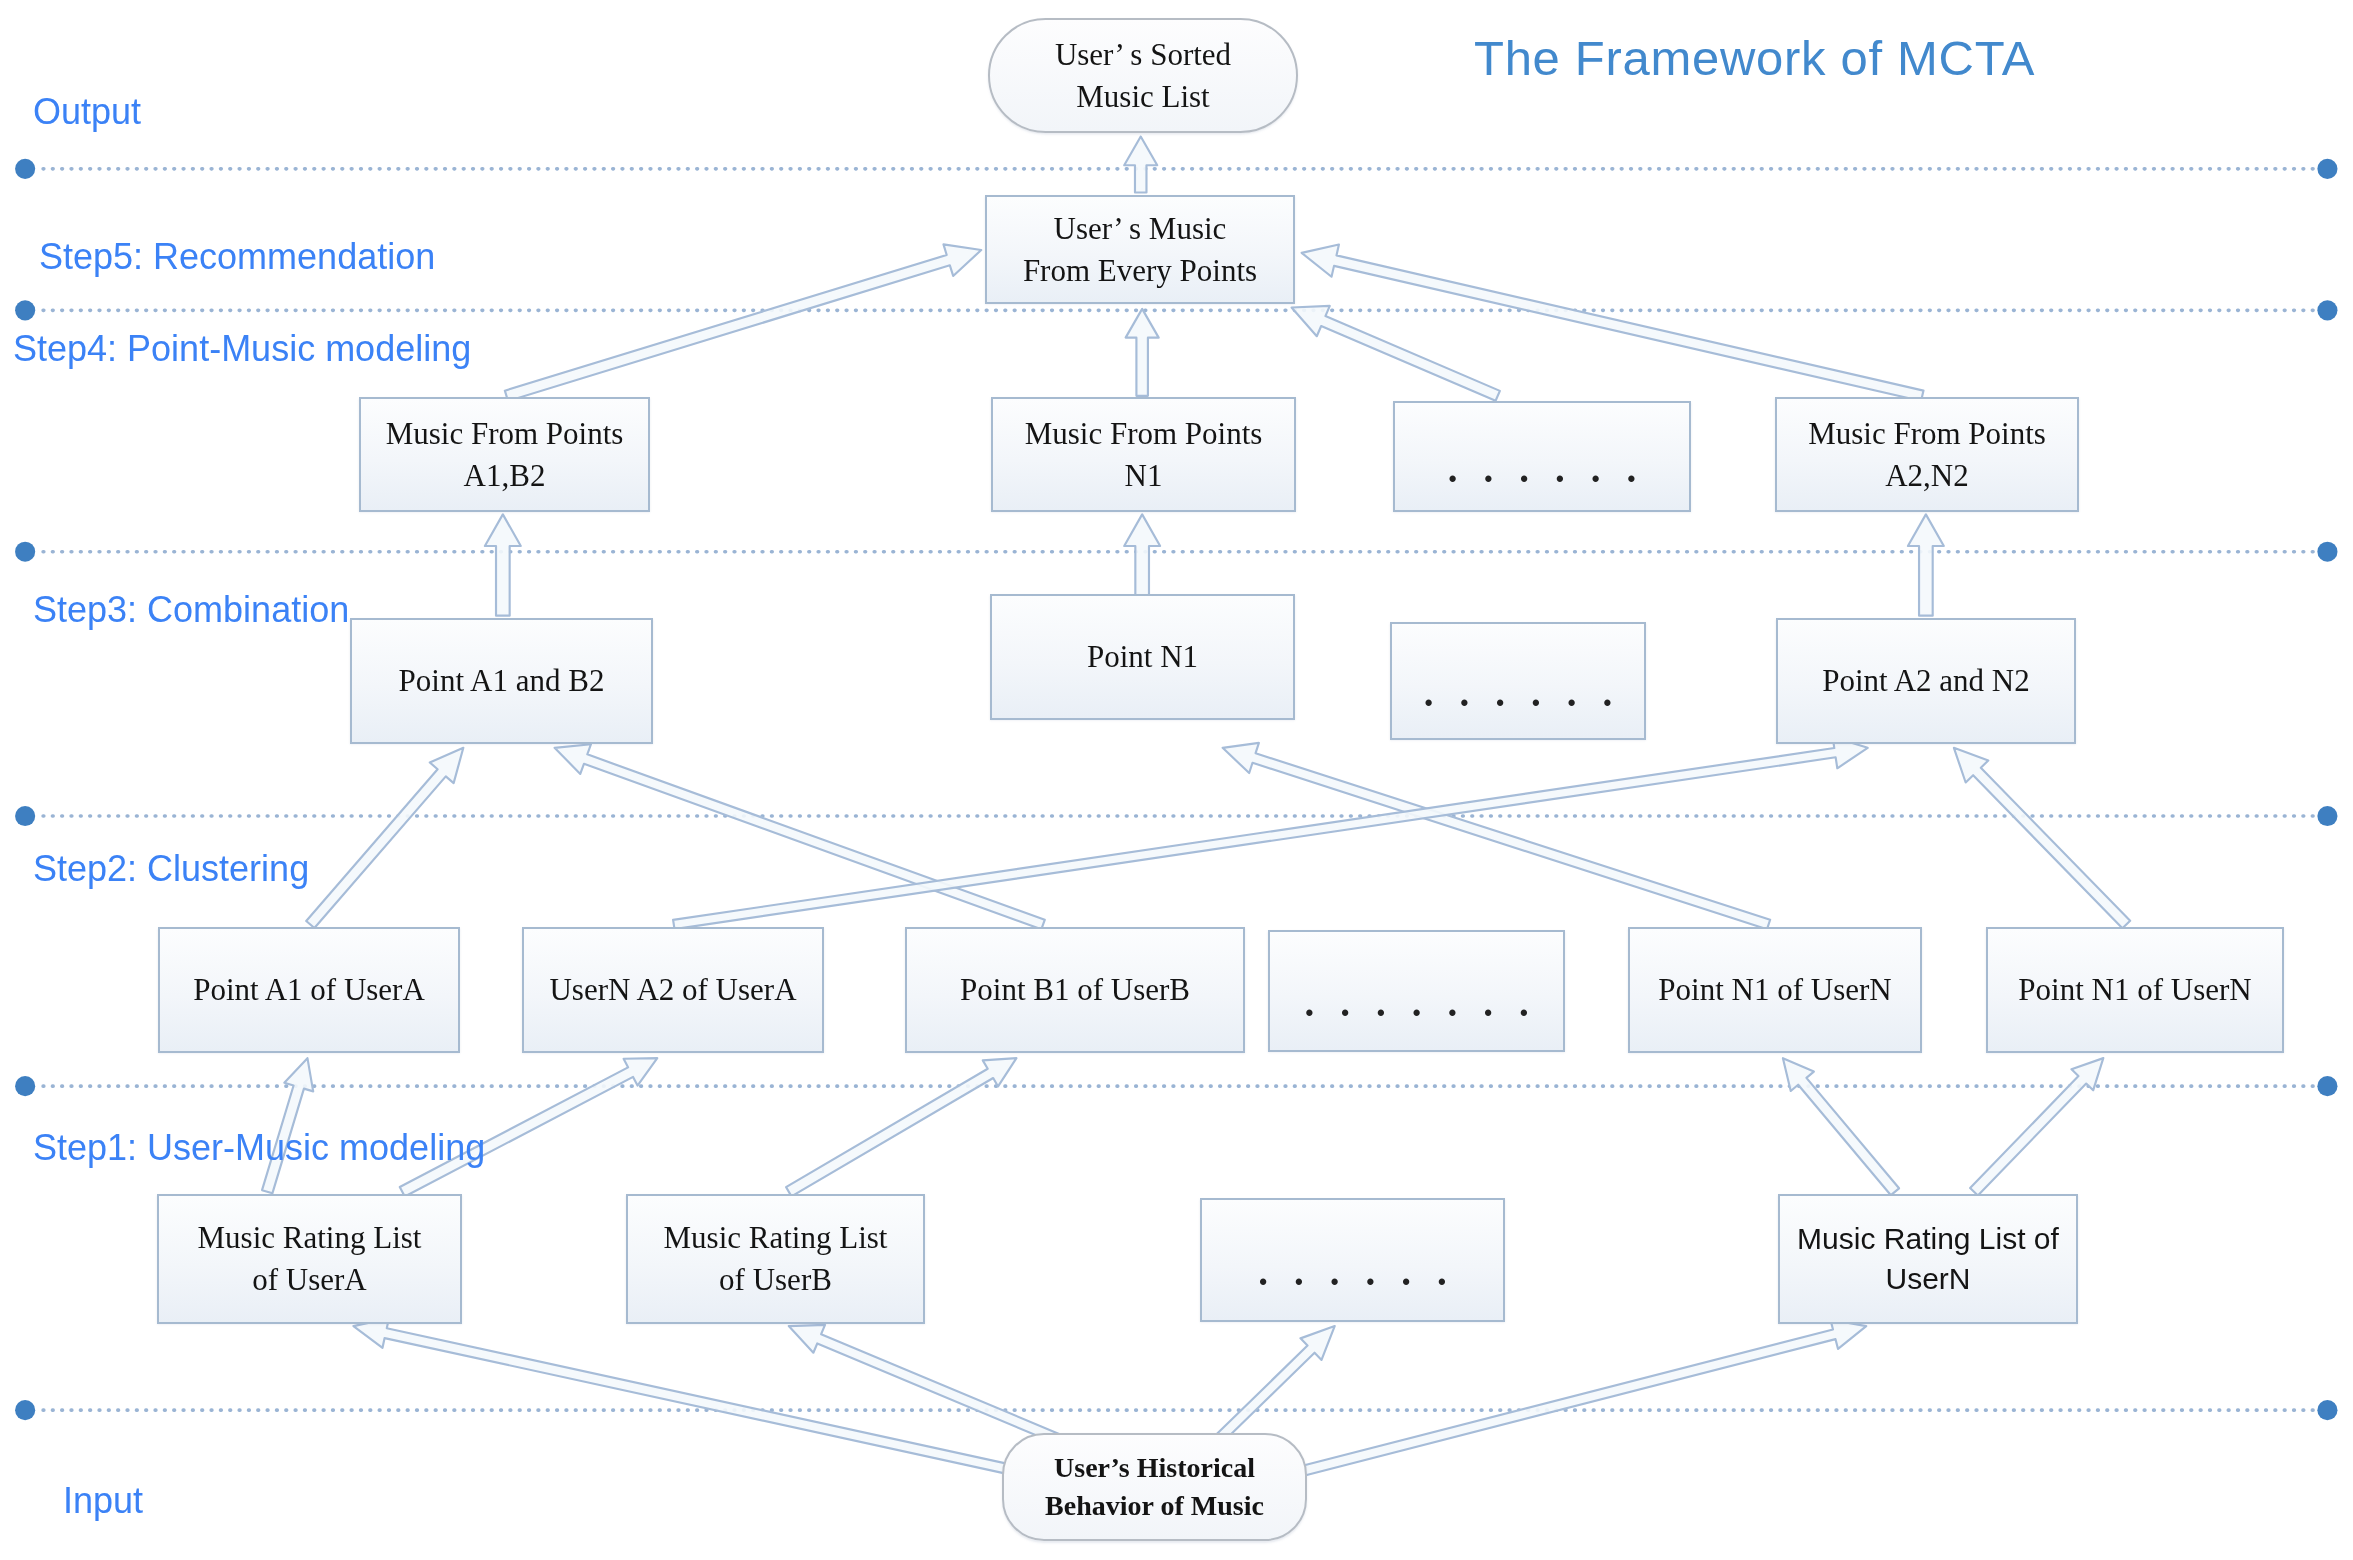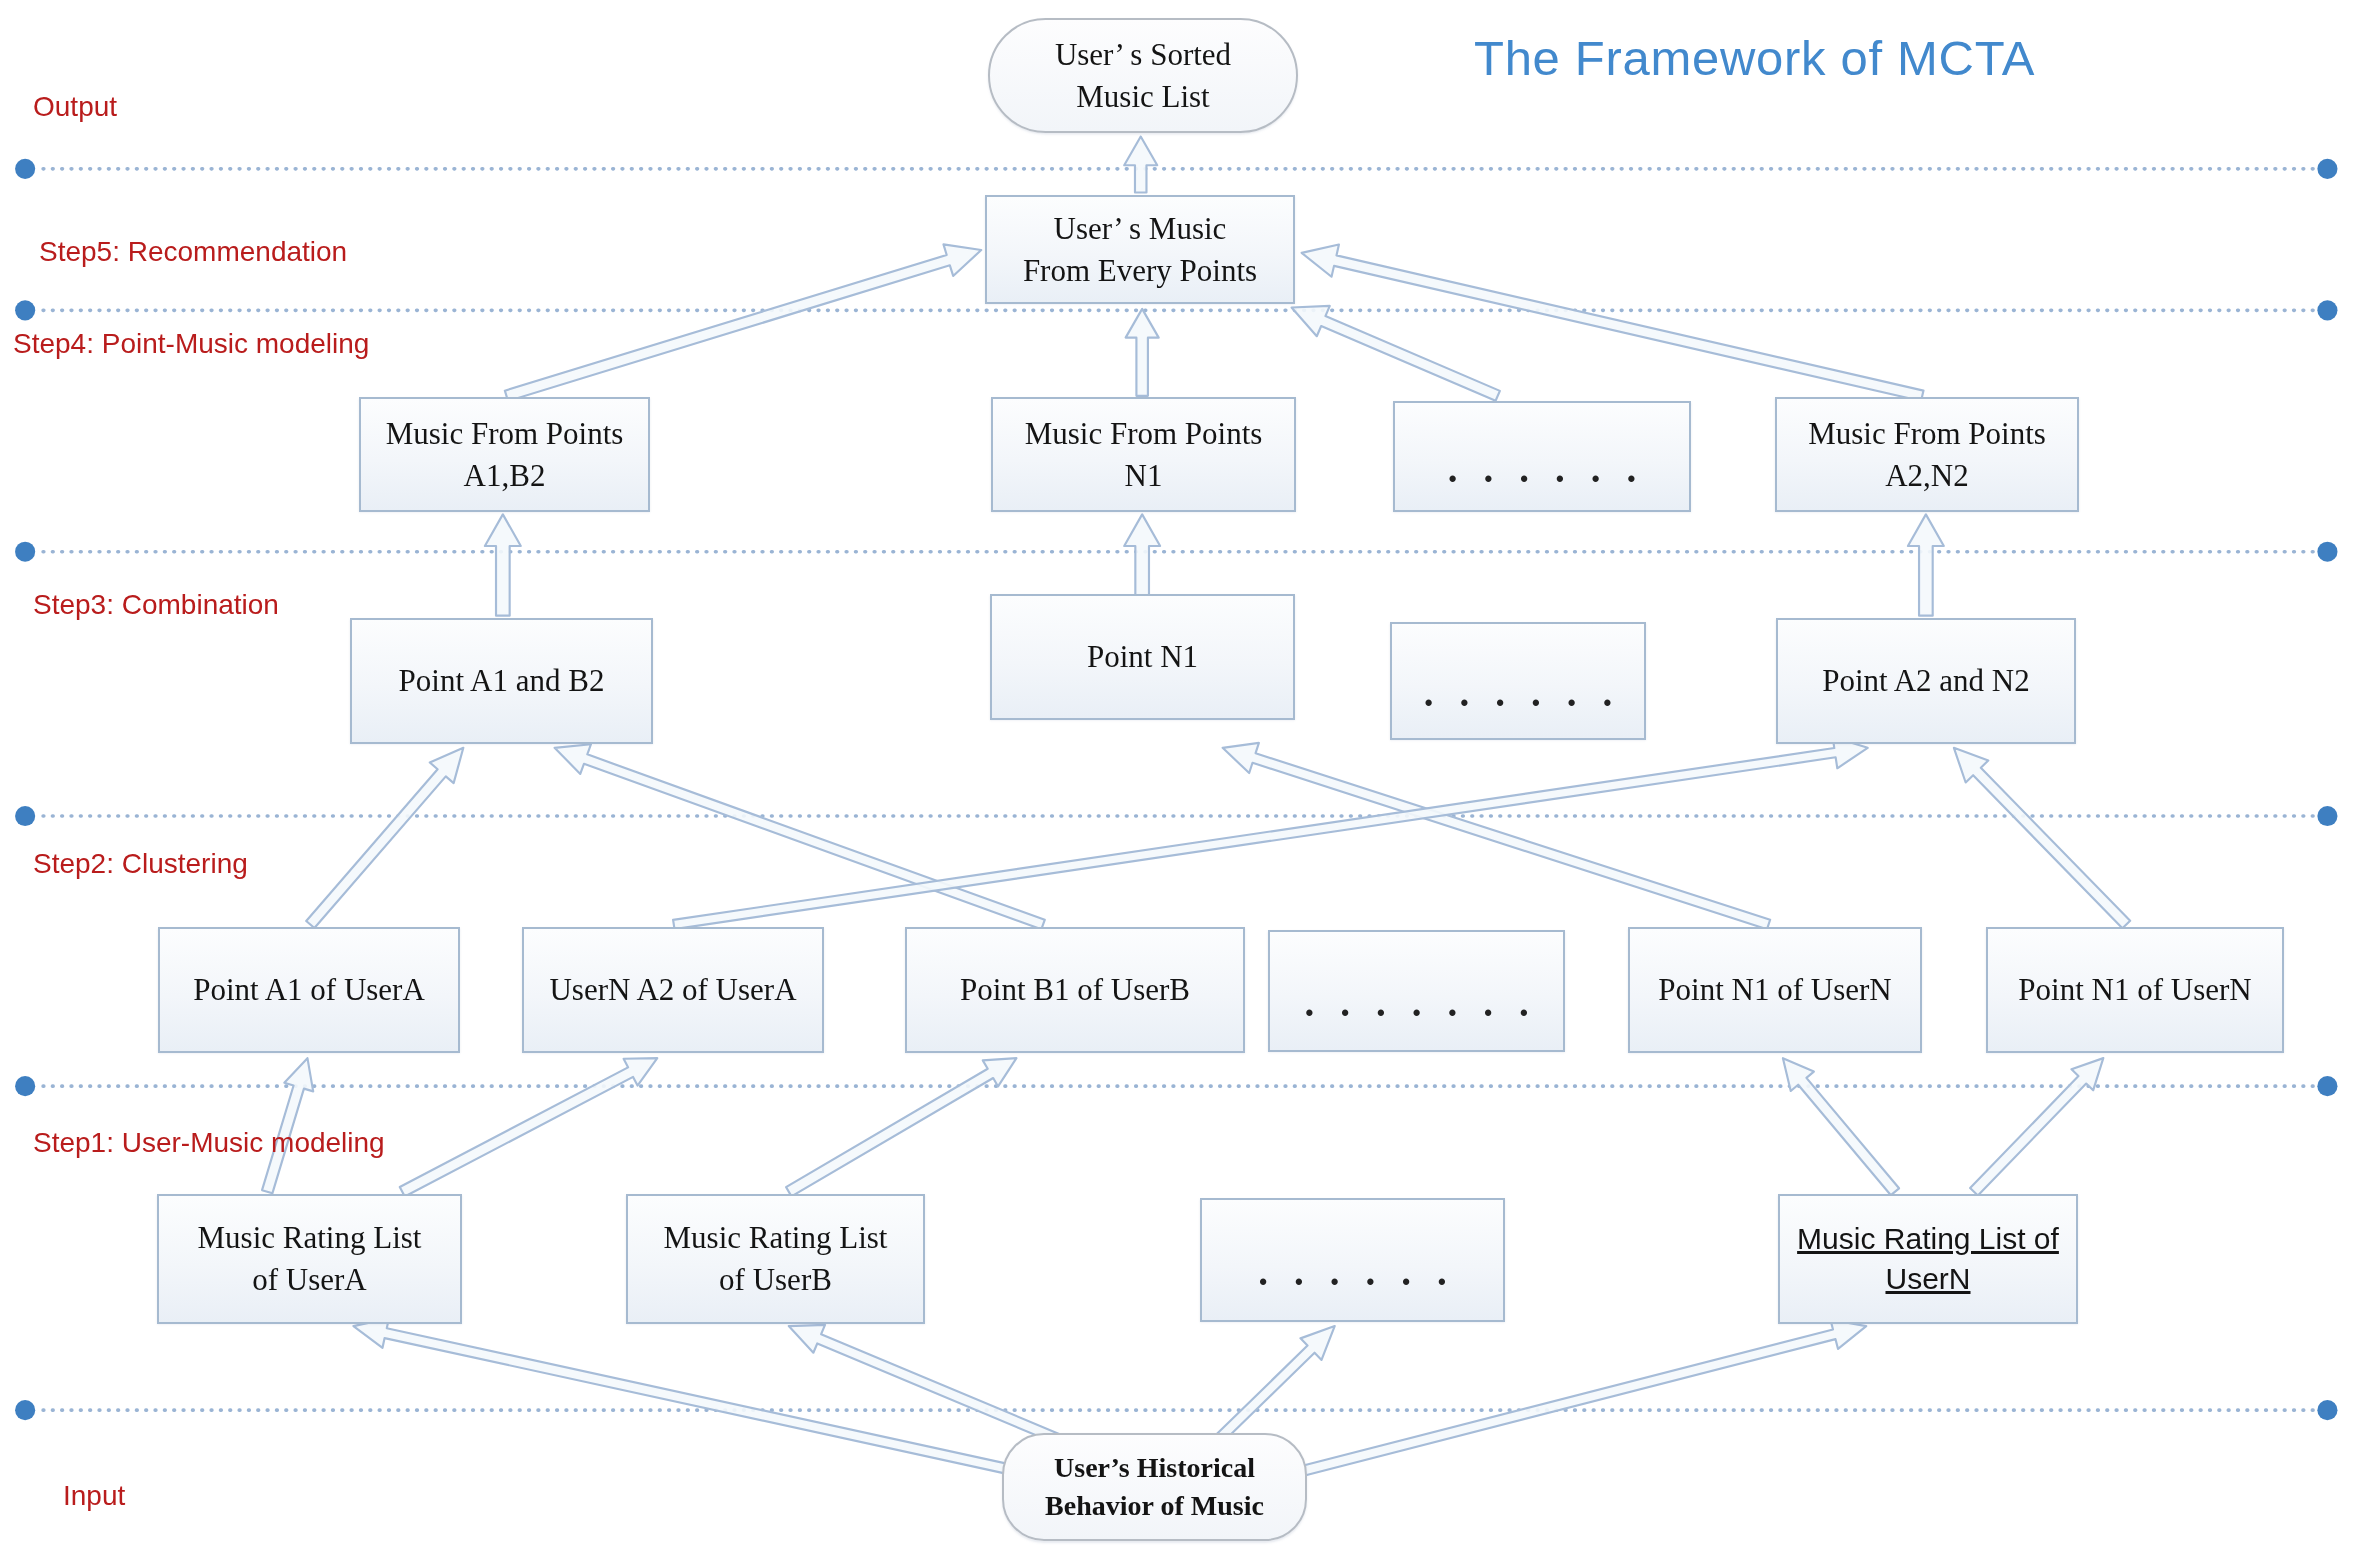--- a/index.html
+++ b/index.html
@@ -19,24 +19,24 @@
   }
   .pill{
     border-radius:61px;border:2.2px solid #b6bcc4;
     background:linear-gradient(180deg,#fdfdfe 0%,#f2f5f9 100%);
   }
   .pill.small{border-radius:42px;font-size:28px;font-weight:bold;}
   .dots{
     font-weight:bold;font-size:39px;letter-spacing:26px;
     padding-top:24.4px;text-indent:26px;color:#222;
   }
-  .sans-node{font-family:"Liberation Sans",sans-serif;font-size:30px;text-decoration:underline;}
+  .sans-node{font-family:"Liberation Sans",sans-serif;font-size:30px;}
   .stage-label{
-    position:absolute;color:#b91c1c;
-    font-family:"Liberation Sans",sans-serif;font-size:28px;line-height:1.1;
+    position:absolute;color:#3b82f6;
+    font-family:"Liberation Sans",sans-serif;font-size:36px;line-height:1.1;
   }
   .diagram-title{
     position:absolute;left:1474px;top:30px;width:790px;
     color:#4289cd;font-family:"Liberation Sans",sans-serif;
     font-size:49px;letter-spacing:0.7px;font-weight:400;
   }
 </style>
 </head>
 <body>
 

